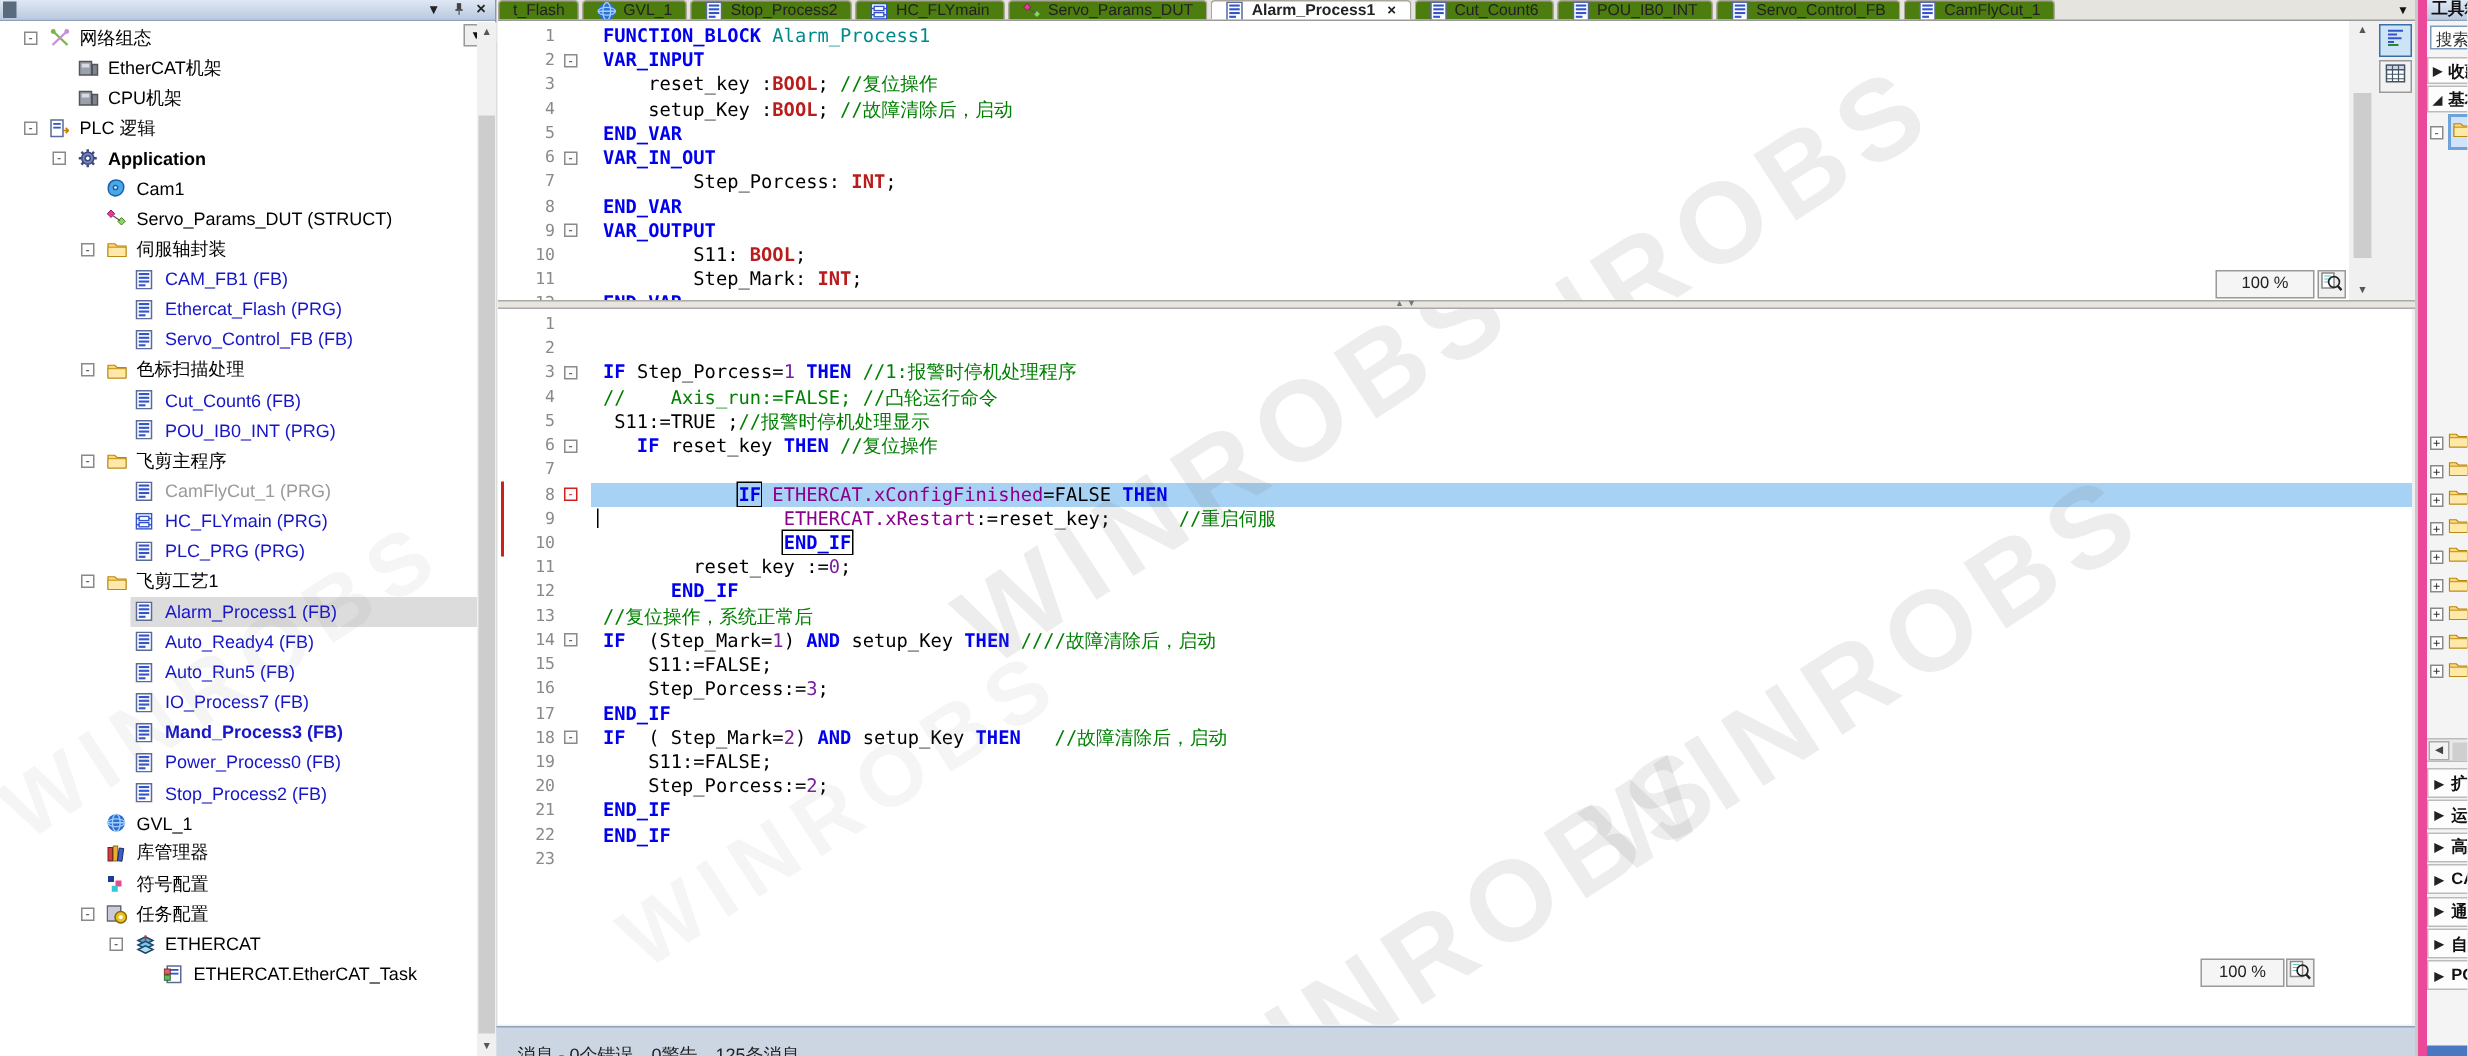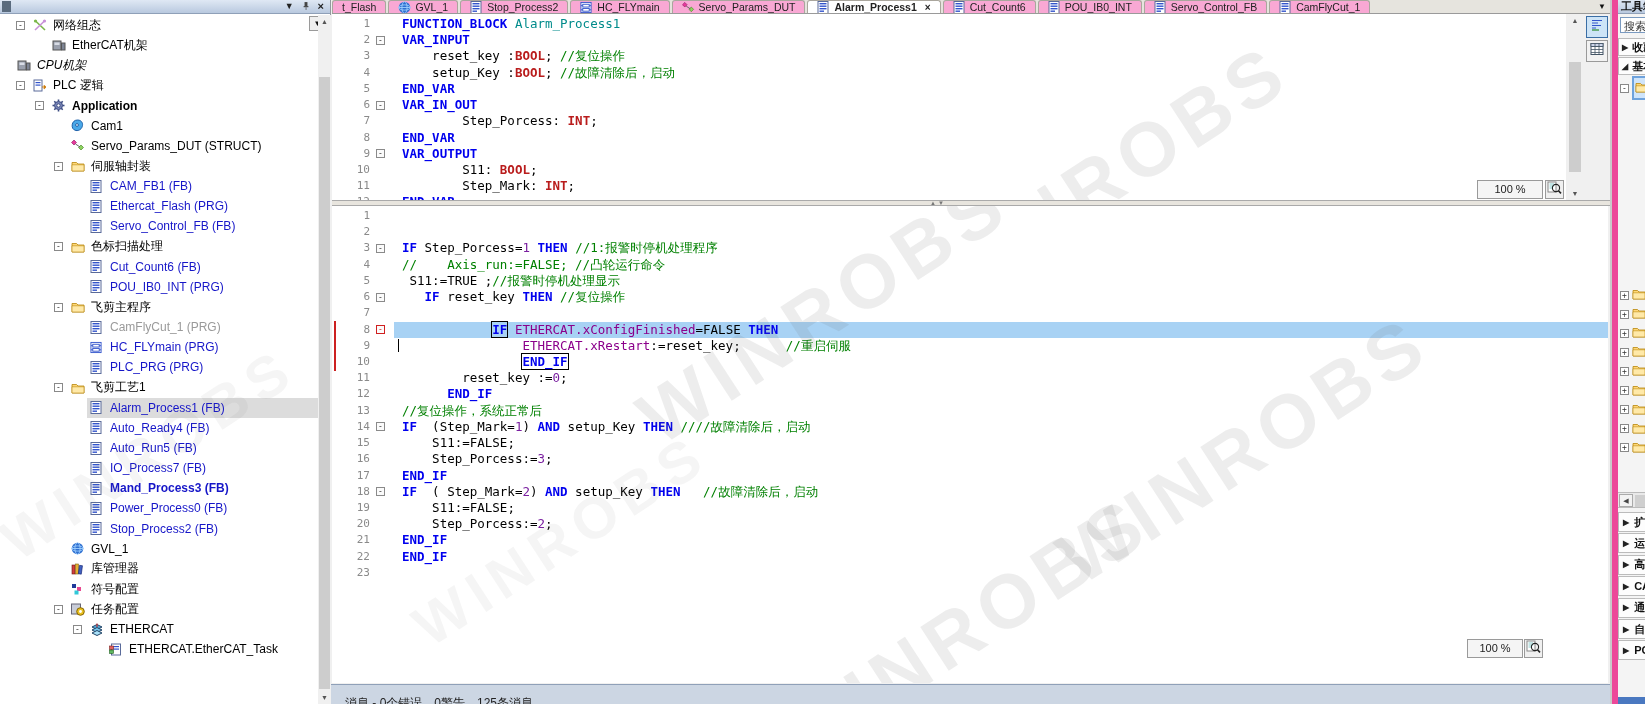--- a/index.html
+++ b/index.html
@@ -30,21 +30,21 @@
                  border:1px solid #9a9a9a; font-size:8px; text-align:center; line-height:13px; color:#111; }
   #tree-scroll { position:absolute; left:318px; top:15px; width:13px; height:689px; background:#f0f0f0; }
   #tree-scroll .arr { position:absolute; left:0; width:13px; height:13px; font-size:7px; color:#555;
                       text-align:center; line-height:13px; background:#f0f0f0; }
   #tree-scroll .thumb { position:absolute; left:1px; top:62px; width:11px; height:612px; background:#cdcdcd; }
 
   
   #tab-bar { position:absolute; left:332px; top:0; width:1278px; height:14px; background:#e6e4de;
              border-bottom:1px solid #9a9a9a; display:flex; align-items:stretch; overflow:hidden; }
   .tab { display:flex; align-items:center; gap:4px; padding:0 9px; font-size:10.5px; color:#222;
-         background:#f9a8d4; border:1px solid #aaa69d; border-bottom:none; border-radius:3px 3px 0 0;
+         background:#4d7c0f; border:1px solid #aaa69d; border-bottom:none; border-radius:3px 3px 0 0;
          margin-right:2px; white-space:nowrap; }
   .tab.active { background:#fff; font-weight:bold; }
   .tab .tico { display:inline-flex; width:13px; height:12px; }
   .tab .tclose { font-weight:bold; font-size:10px; margin-left:4px; }
   #tab-overflow { margin-left:auto; width:16px; font-size:8px; text-align:center; line-height:14px; color:#111; }
 
   
   #decl-pane { position:absolute; left:332px; top:14px; width:1234px; height:186px; background:#fff;
                overflow:hidden; }
   #body-pane { position:absolute; left:332px; top:206px; width:1276px; height:477px; background:#fff;
@@ -170,21 +170,21 @@
             <span class="ticon">
               <svg width="14" height="13" viewBox="0 0 14 13">
                 <rect x="1" y="2" width="8" height="9" fill="#9aa0ad" stroke="#555"></rect>
                 <rect x="2.5" y="3.5" width="5" height="2.5" fill="#d8dce5"></rect>
                 <rect x="9.5" y="4" width="3.5" height="7" fill="#7d8494" stroke="#555"></rect>
               </svg>
             </span>
             <span class="tlabel">EtherCAT机架</span>
           </span>
         </div>
-        <div class="trow " style=" font-style: italic;">
+        <div class="trow " style="padding-left: 35px;">
           <span class="exp hidden"></span>
           <span class="row-body">
             <span class="ticon">
               <svg width="14" height="13" viewBox="0 0 14 13">
                 <rect x="1" y="2" width="8" height="9" fill="#9aa0ad" stroke="#555"></rect>
                 <rect x="2.5" y="3.5" width="5" height="2.5" fill="#d8dce5"></rect>
                 <rect x="9.5" y="4" width="3.5" height="7" fill="#7d8494" stroke="#555"></rect>
               </svg>
             </span>
             <span class="tlabel">CPU机架</span>

